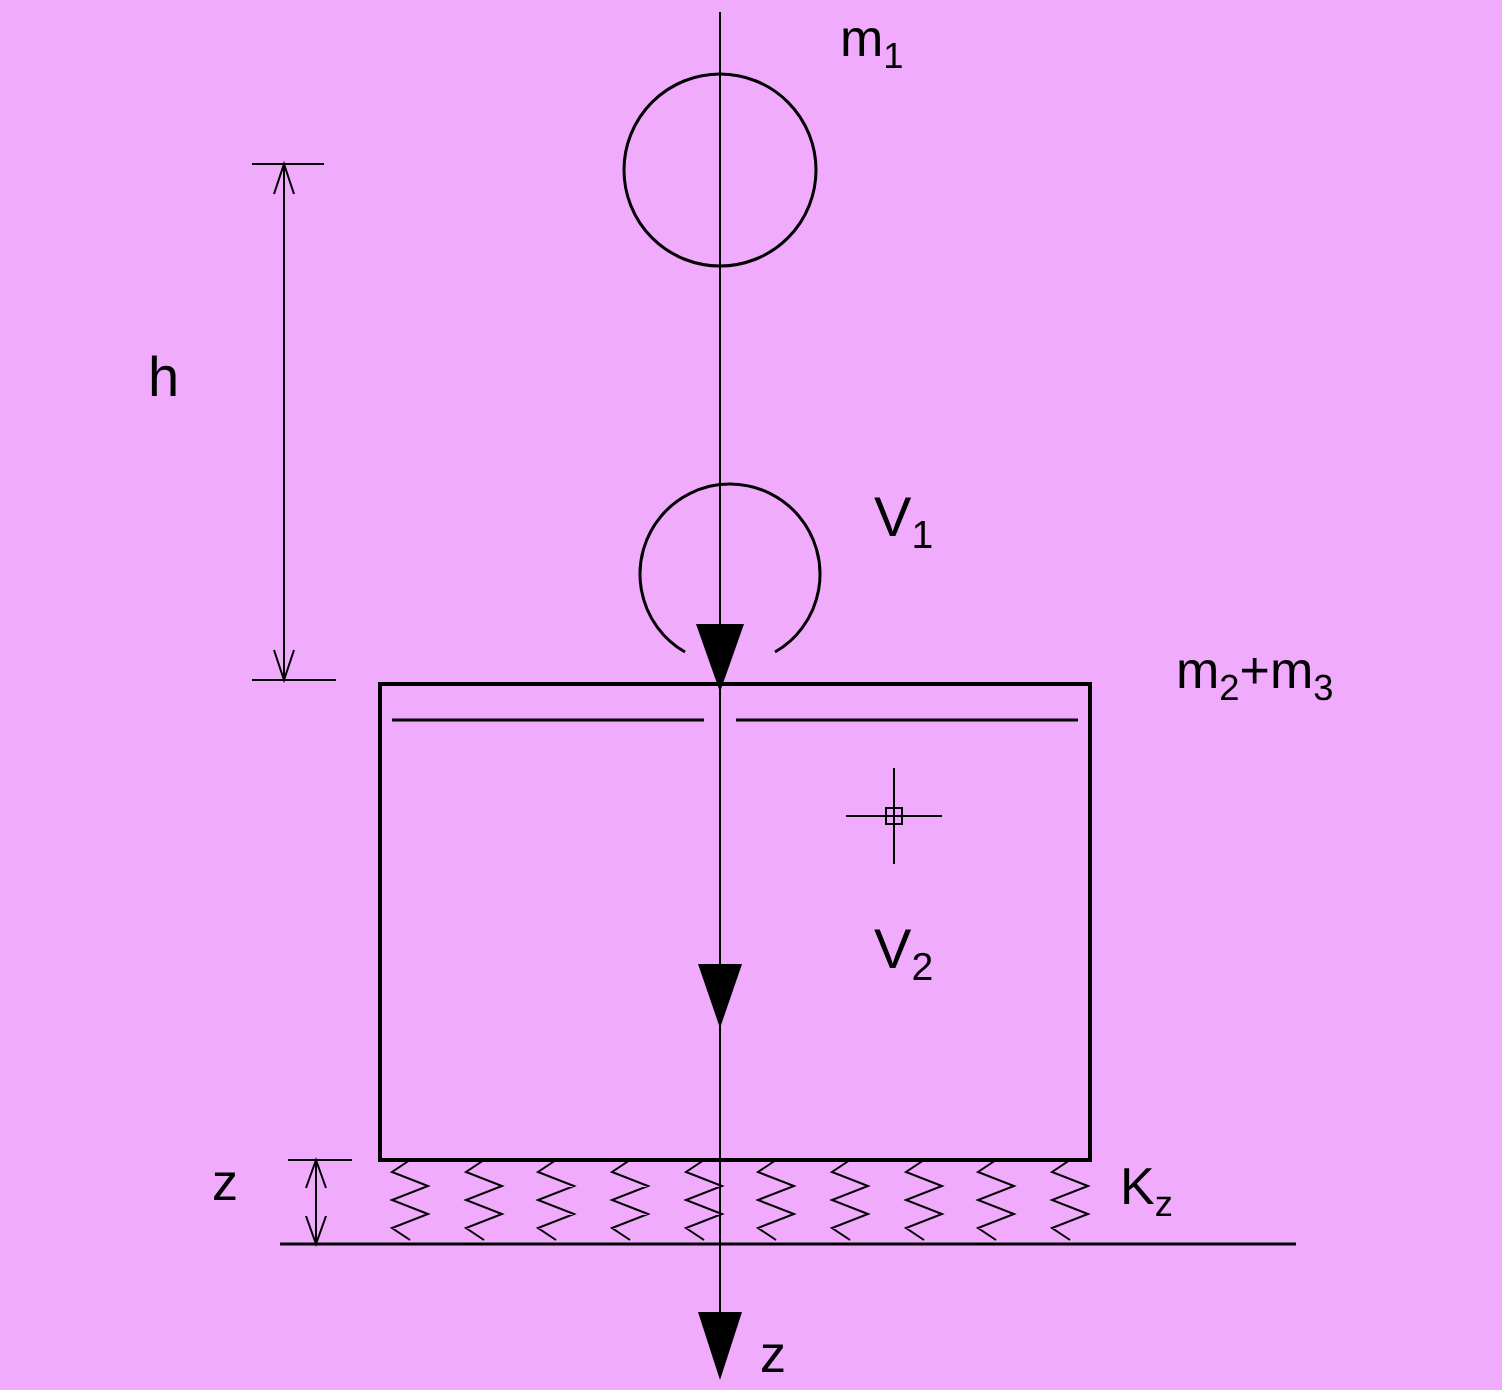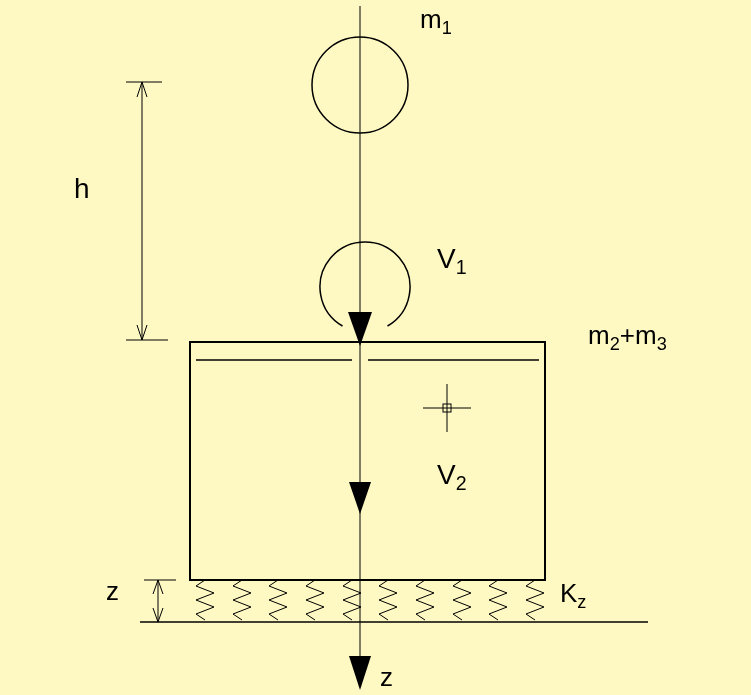--- a/index.html
+++ b/index.html
@@ -4,21 +4,21 @@
 <style>
   html, body {
     margin: 0;
     padding: 0;
     background: #ffffff;
   }
   .canvas {
     position: relative;
     width: 751px;
     height: 695px;
-    background: #fef9c3;
+    background: #f0abfc;
     overflow: hidden;
     font-family: "Liberation Sans", "DejaVu Sans", sans-serif;
   }
   svg text {
     fill: #000000;
     font-family: "Liberation Sans", "DejaVu Sans", sans-serif;
     font-weight: 400;
   }
   .lbl-lg { font-size: 28px; }
   .lbl-md { font-size: 26px; }

